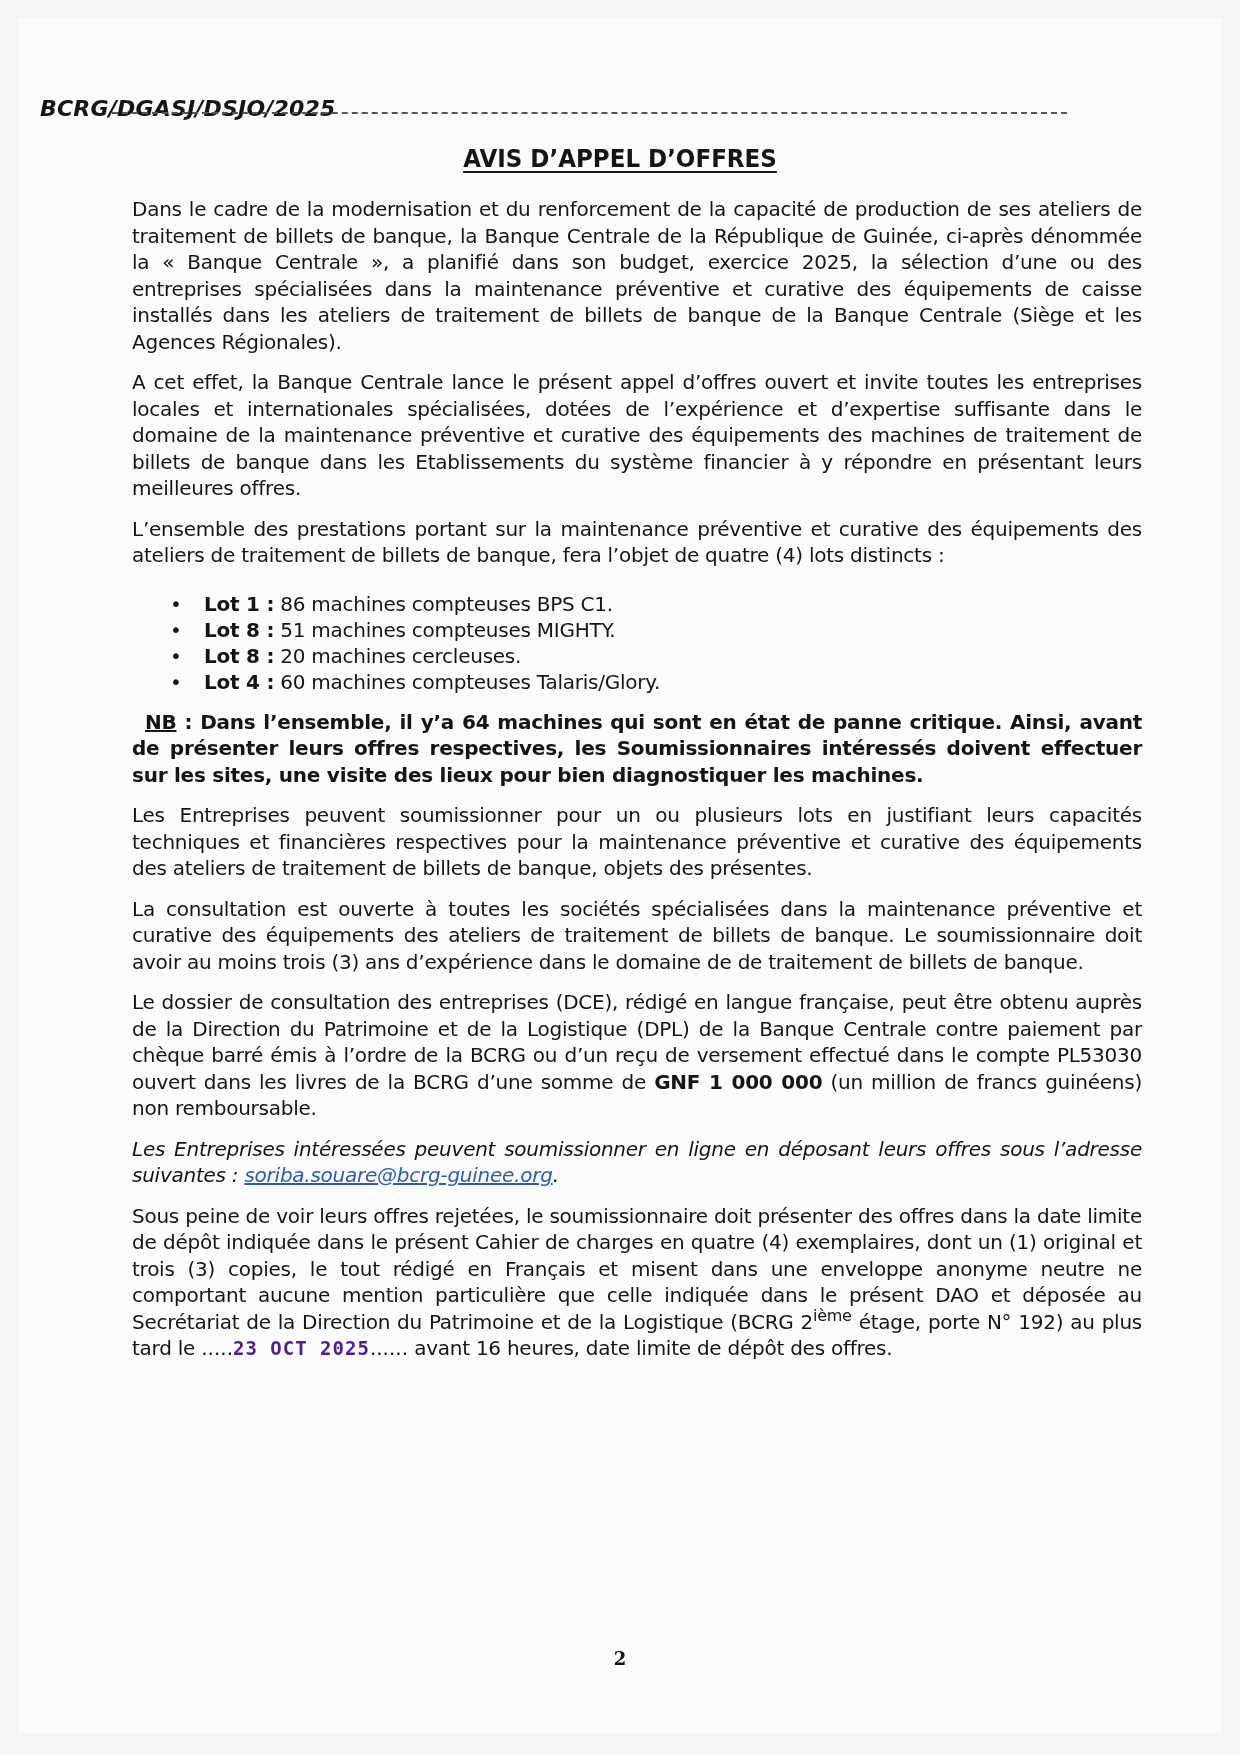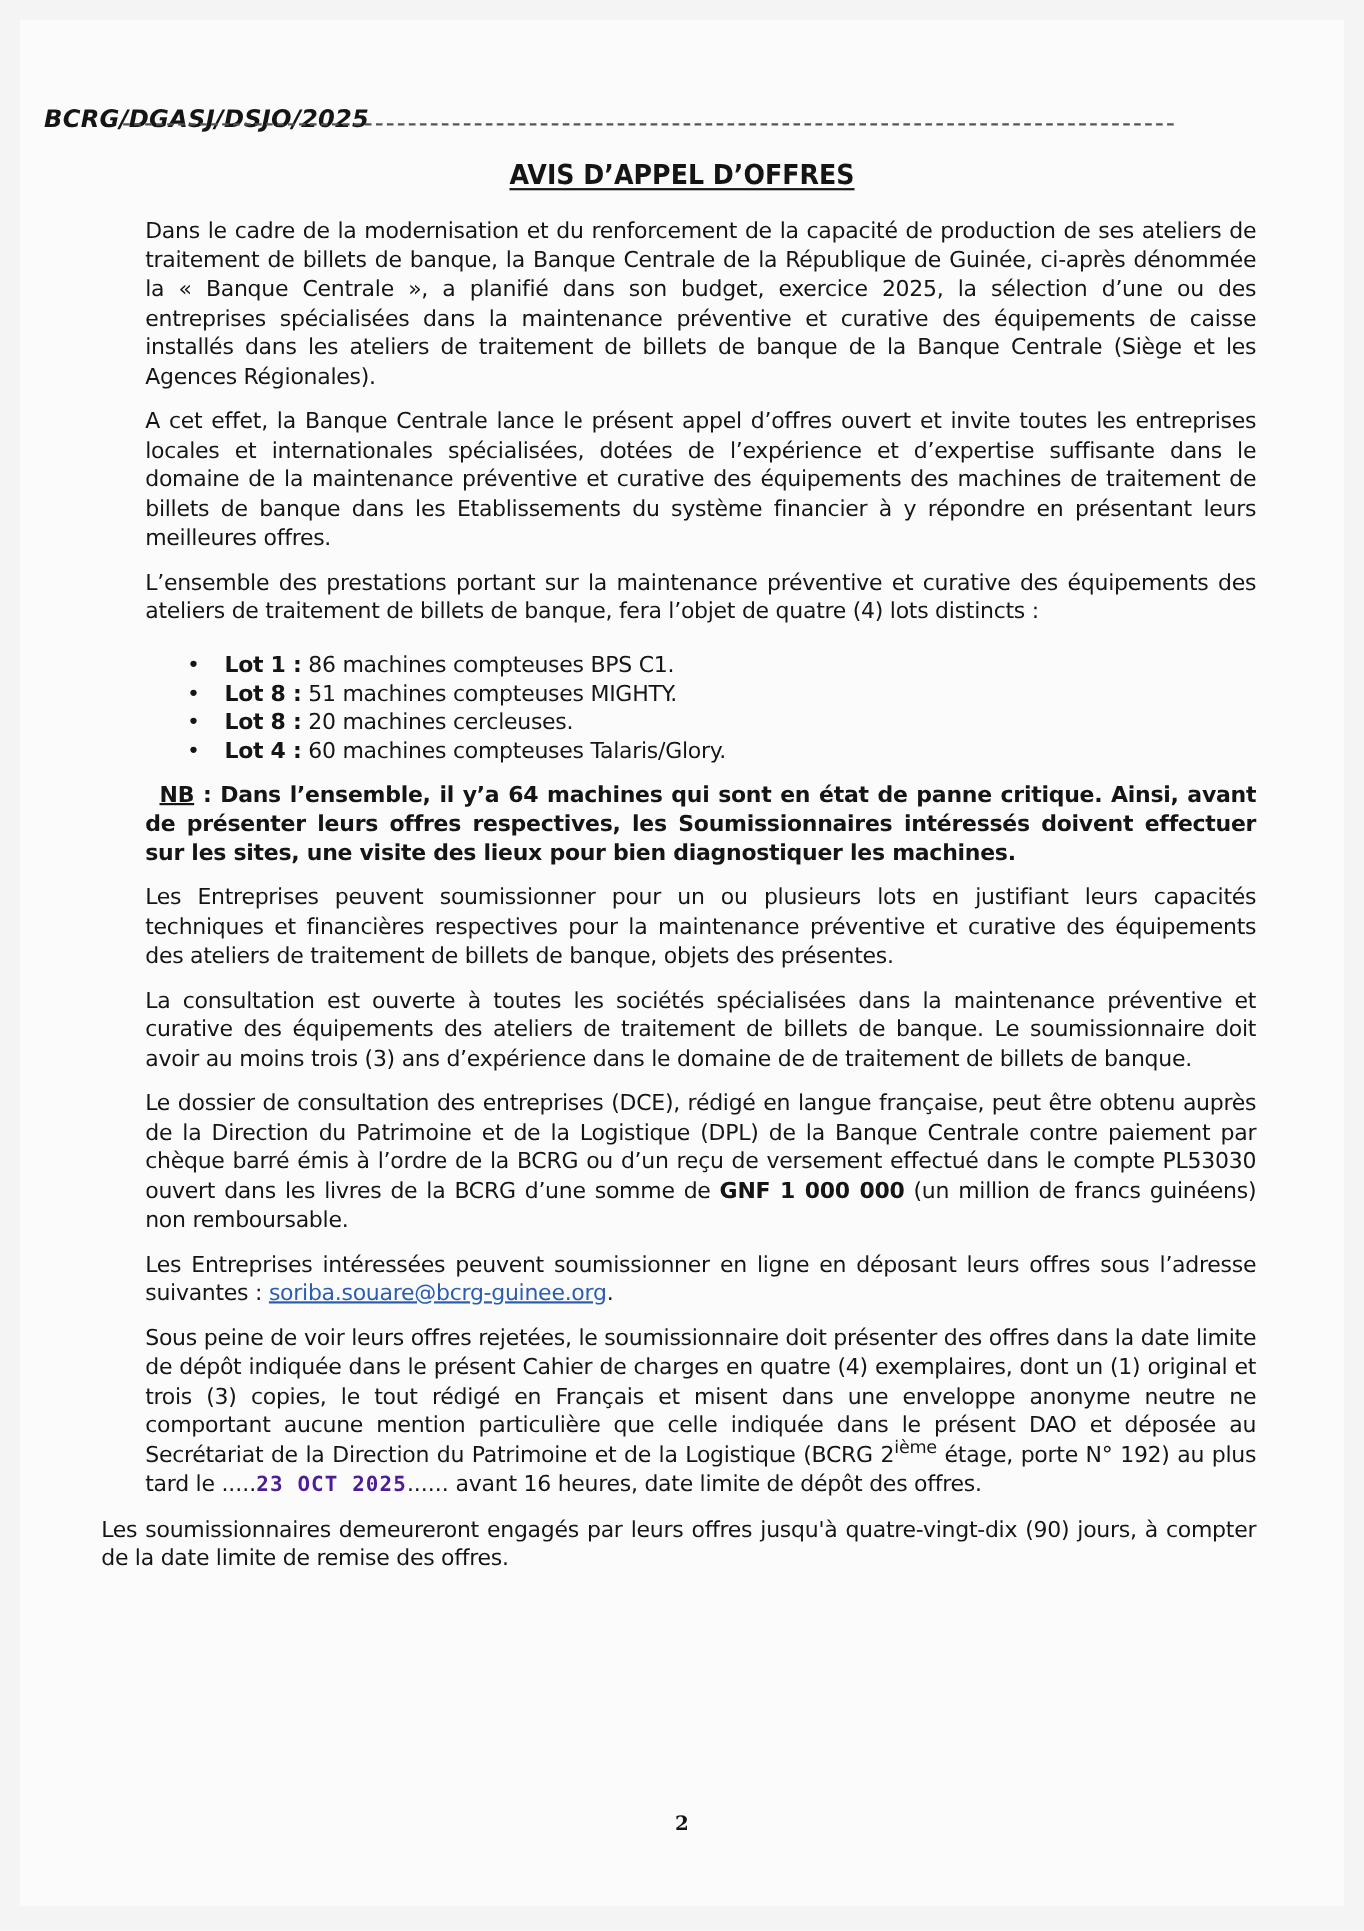--- a/index.html
+++ b/index.html
@@ -34,21 +34,21 @@
     letter-spacing: -0.25px;
   }
   .body p { margin: 0 0 14px 0; text-align: justify; }
   .body p.tight { }
   .body ul { margin: 22px 0 14px 0; padding-left: 38px; list-style: none; }
   .body li { position: relative; padding-left: 34px; line-height: 26px; }
   .body li .bullet { position: absolute; left: 0; top: 0; font-size: 20px; }
   .body b { font-weight: bold; }
   .nb { font-weight: bold; }
   .nb .nb-label { text-decoration: underline; margin-left: 13px; }
-  .italic { }
+  .italic { font-style: italic; }
   .link { color: #2a5db0; text-decoration: underline; }
   .sup { font-size: 16px; vertical-align: super; line-height: 0; }
   .stamp {
     color: #4c1d95; font-family: "DejaVu Sans Mono", monospace; font-weight: bold;
     letter-spacing: 1px; font-size: 19px;
   }
   .dots { letter-spacing: 0; }
   .pageno {
     position: absolute; left: 0; width: 1240px; top: 1648px; text-align: center;
     font-family: "DejaVu Serif", serif; font-weight: bold; font-size: 18px;
@@ -80,16 +80,15 @@
 
   <p>Les Entreprises peuvent soumissionner pour un ou plusieurs lots en justifiant leurs capacités techniques et financières respectives pour la maintenance préventive et curative des équipements des ateliers de traitement de billets de banque, objets des présentes.</p>
   <p>La consultation est ouverte à toutes les sociétés spécialisées dans la maintenance préventive et curative des équipements des ateliers de traitement de billets de banque. Le soumissionnaire doit avoir au moins trois (3) ans d’expérience dans le domaine de de traitement de billets de banque.</p>
 
   <p><span>Le dossier de consultation des entreprises (DCE), rédigé en langue française, peut être obtenu auprès de la Direction du Patrimoine et de la Logistique (DPL) de la Banque Centrale contre paiement par chèque barré émis à l’ordre de la BCRG ou d’un reçu de versement effectué dans le compte PL53030 ouvert dans les livres de la BCRG d’une somme de </span><b>GNF 1 000 000</b><span> (un million de francs guinéens) non remboursable.</span></p>
 
   <p class="italic"><span>Les Entreprises intéressées peuvent soumissionner en ligne en déposant leurs offres sous l’adresse suivantes : </span><a class="link">soriba.souare@bcrg-guinee.org</a><span>.</span></p>
 
   <p><span>Sous peine de voir leurs offres rejetées, le soumissionnaire doit présenter des offres dans la date limite de dépôt indiquée dans le présent Cahier de charges en quatre (4) exemplaires, dont un (1) original et trois (3) copies, le tout rédigé en Français et misent dans une enveloppe anonyme neutre ne comportant aucune mention particulière que celle indiquée dans le présent DAO et déposée au Secrétariat de la Direction du Patrimoine et de la Logistique (BCRG 2</span><span class="sup">ième</span><span> étage, porte N° 192) au plus tard le </span><span class="dots">.....</span><span class="stamp">23 OCT 2025</span><span class="dots">......</span><span> avant 16 heures, date limite de dépôt des offres.</span></p>
 
-  <p class="shift-left" style="margin-left:-40px;">Les soumissionnaires demeureront engagés par leurs offres jusqu'à quatre-vingt-dix (90) jours, à compter de la date limite de remise des offres.</p>
 </div>
 
 <div class="pageno">2</div>
 
 </body></html>

